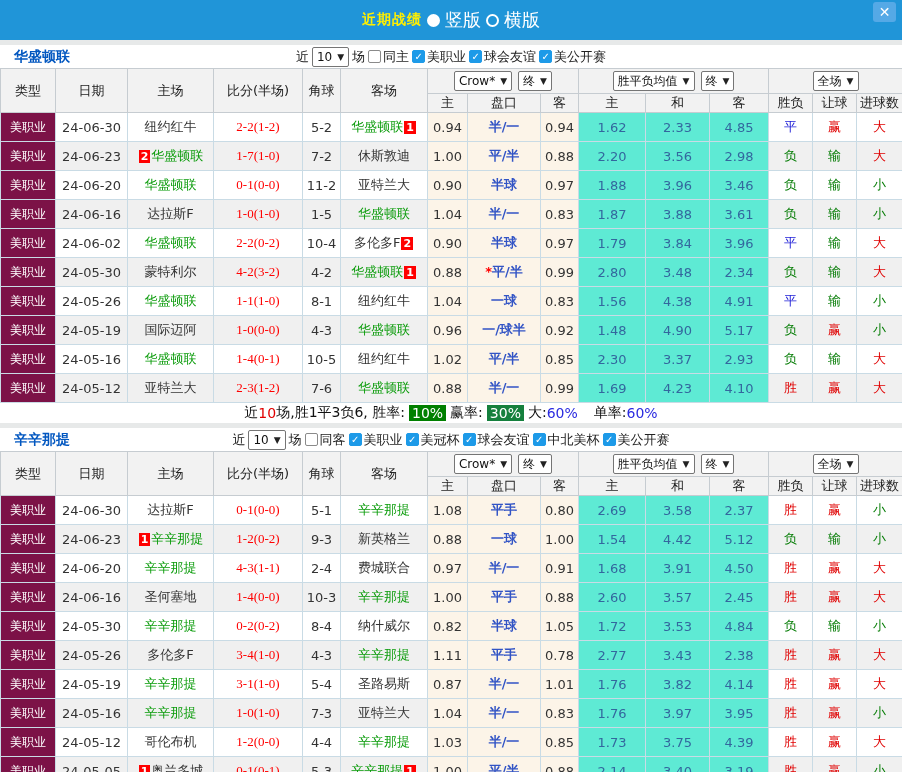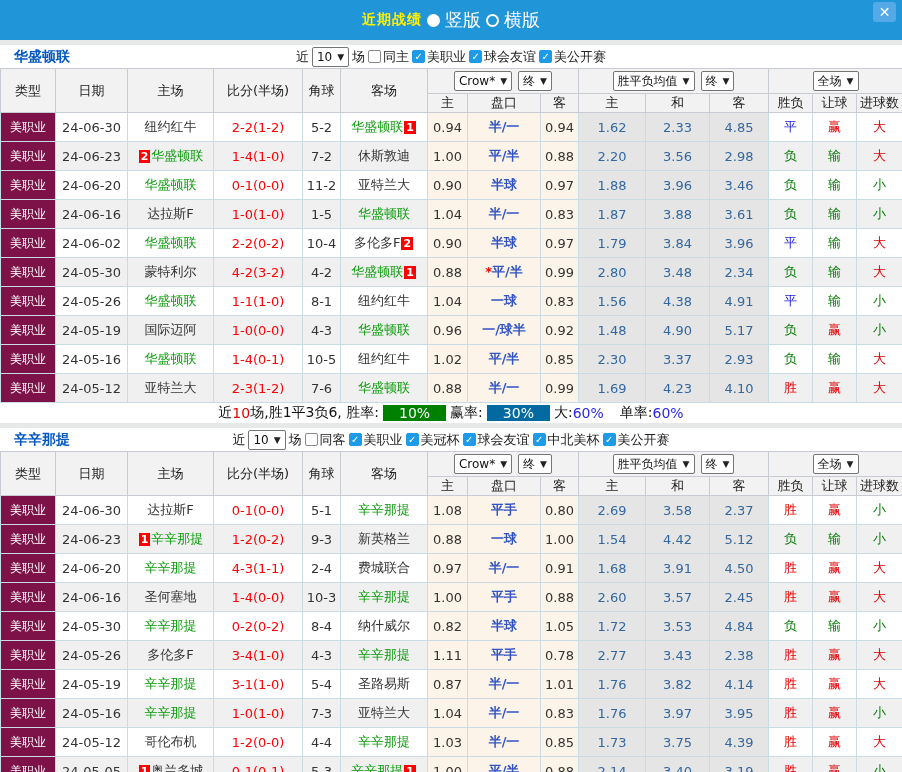--- a/index.html
+++ b/index.html
@@ -31,32 +31,32 @@
   thead th{background:#f2f2f2;border:1px solid #c6ccd1;font-weight:normal;color:#222;padding:0;}
   thead tr.r1 th{height:24px;}
   thead tr.r2 th{height:16px;font-size:13px;}
   .dd-wrap{display:flex;align-items:center;justify-content:center;gap:6px;}
   tbody td{border:1px solid #c9dbe5;text-align:center;height:28px;padding:0;color:#333;overflow:hidden;white-space:nowrap;}
   td.type{background:#7c1247;color:#fff;font-size:12px;}
   tr.odd td.plain{background:#fff;}
   tr.even td.plain{background:#f0f0f0;}
   td.ahbg{background:#fcf4e8;color:#333;}
   td.pan{color:#3254c5;font-weight:bold;}
-  td.eubg{background:#e5e5e5;color:#33679e;}
-  .score{color:#ff0000;}
+  td.eubg{background:#5eead4;color:#33679e;}
+  .score{color:#ff0000;font-family:Liberation Serif, serif;}
   .badge{display:inline-block;background:#f00;color:#fff;font-size:11px;line-height:13px;padding:0 2px;font-weight:bold;margin:0 1px;}
   .green-team{color:#099b09;}
   .c-red{color:#e00000;}
   .c-green{color:#067d06;}
   .c-blue{color:#1b1bd6;}
   .star{color:#f00;}
 
   
   .summary{height:20px;display:flex;align-items:center;justify-content:center;font-size:14px;color:#111;}
-  .summary .pct{color:#fff;padding:0 16px;margin:0 4px;}
+  .summary .pct{color:#fff;padding:0 3px;margin:0 4px;}
   .summary .sp{margin-left:16px;}
 </style>
 </head>
 <body>
 
 <div class="app">
 
   <div class="topbar">
     <span class="title">近期战绩</span>
     <span class="radio sel"></span>
@@ -184,21 +184,21 @@
             <td class="eubg">2.33</td>
             <td class="eubg">4.85</td>
             <td class="plain c-blue">平</td>
             <td class="plain c-red">赢</td>
             <td class="plain c-red">大</td>
           </tr>
           <tr class="even">
             <td class="type">美职业</td>
             <td class="plain">24-06-23</td>
             <td class="plain team"><span class="badge">2</span><span class="green-team">华盛顿联</span></td>
-            <td class="plain"><span class="score">1-4(1-0)</span></td>
+            <td class="plain"><span class="score">1-7(1-0)</span></td>
             <td class="plain">7-2</td>
             <td class="plain team"><span>休斯敦迪</span></td>
             <td class="ahbg">1.00</td>
             <td class="ahbg pan"><span>平/半</span></td>
             <td class="ahbg">0.88</td>
             <td class="eubg">2.20</td>
             <td class="eubg">3.56</td>
             <td class="eubg">2.98</td>
             <td class="plain c-green">负</td>
             <td class="plain c-green">输</td>
@@ -341,21 +341,21 @@
             <td class="plain c-red">大</td>
           </tr>
         </tbody>
     </table>
     <div class="summary">
         <span>近</span>
         <span class="c-red">10</span>
         <span>场,胜1平3负6, 胜率:</span>
         <span class="pct" style="background: rgb(0, 128, 0);">10%</span>
         <span>赢率:</span>
-        <span class="pct" style="background: #0369a1;">30%</span>
+        <span class="pct" style="background: #15803d;">30%</span>
         <span>大:</span>
         <span style="color: rgb(42, 42, 224);">60%</span>
         <span class="sp">单率:</span>
         <span style="color: rgb(42, 42, 224);">60%</span>
       </div>
   </div>
 
   <div class="gap"></div>
   <div class="section">
     <div class="section-header">

